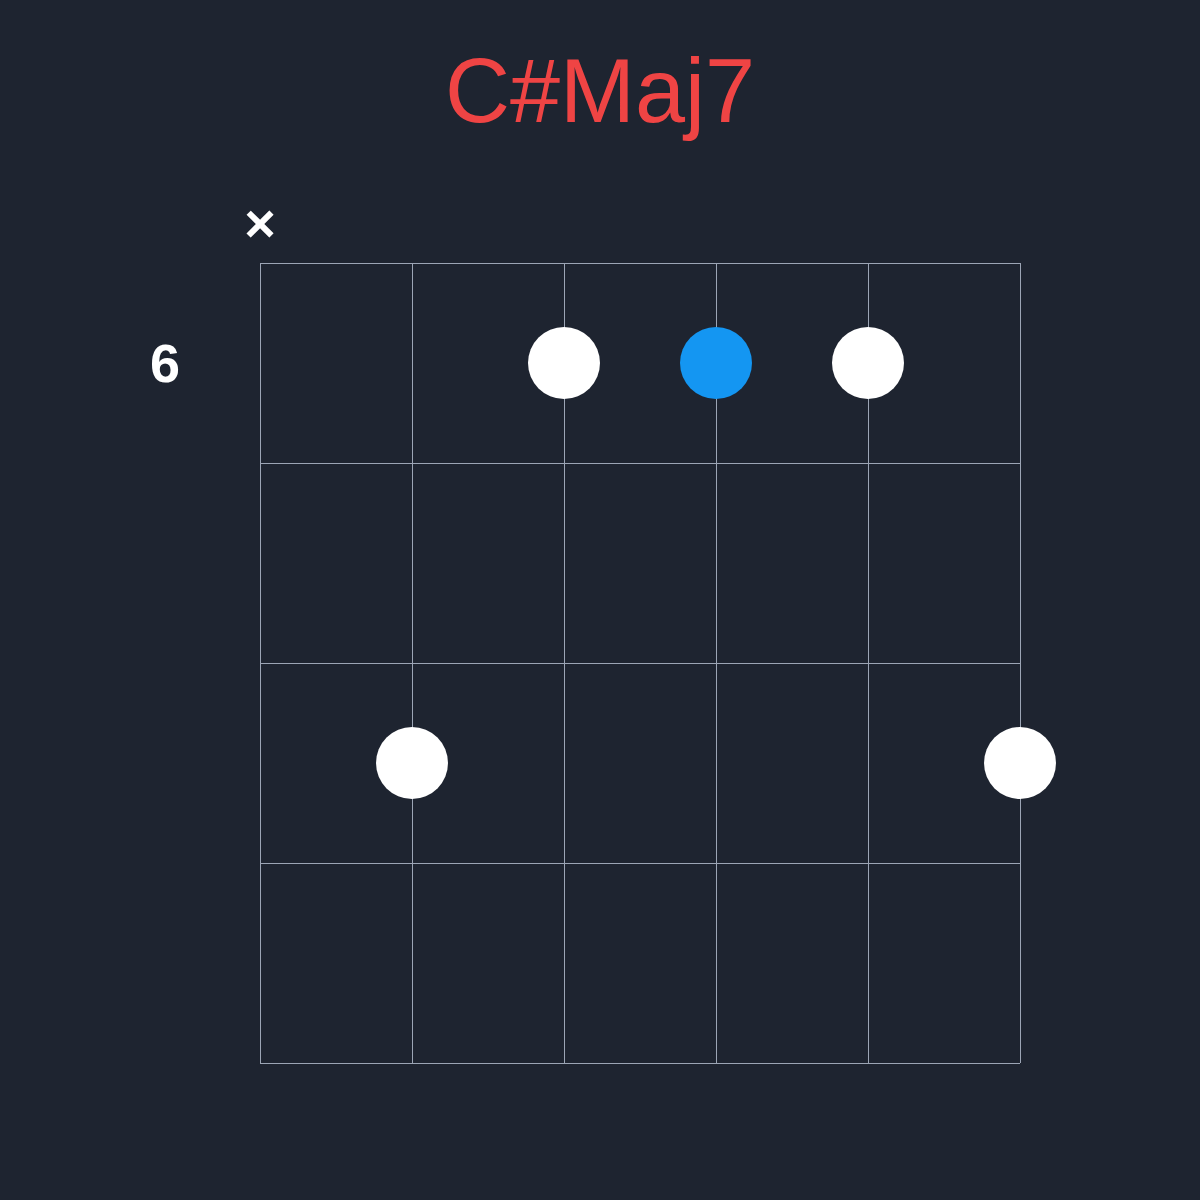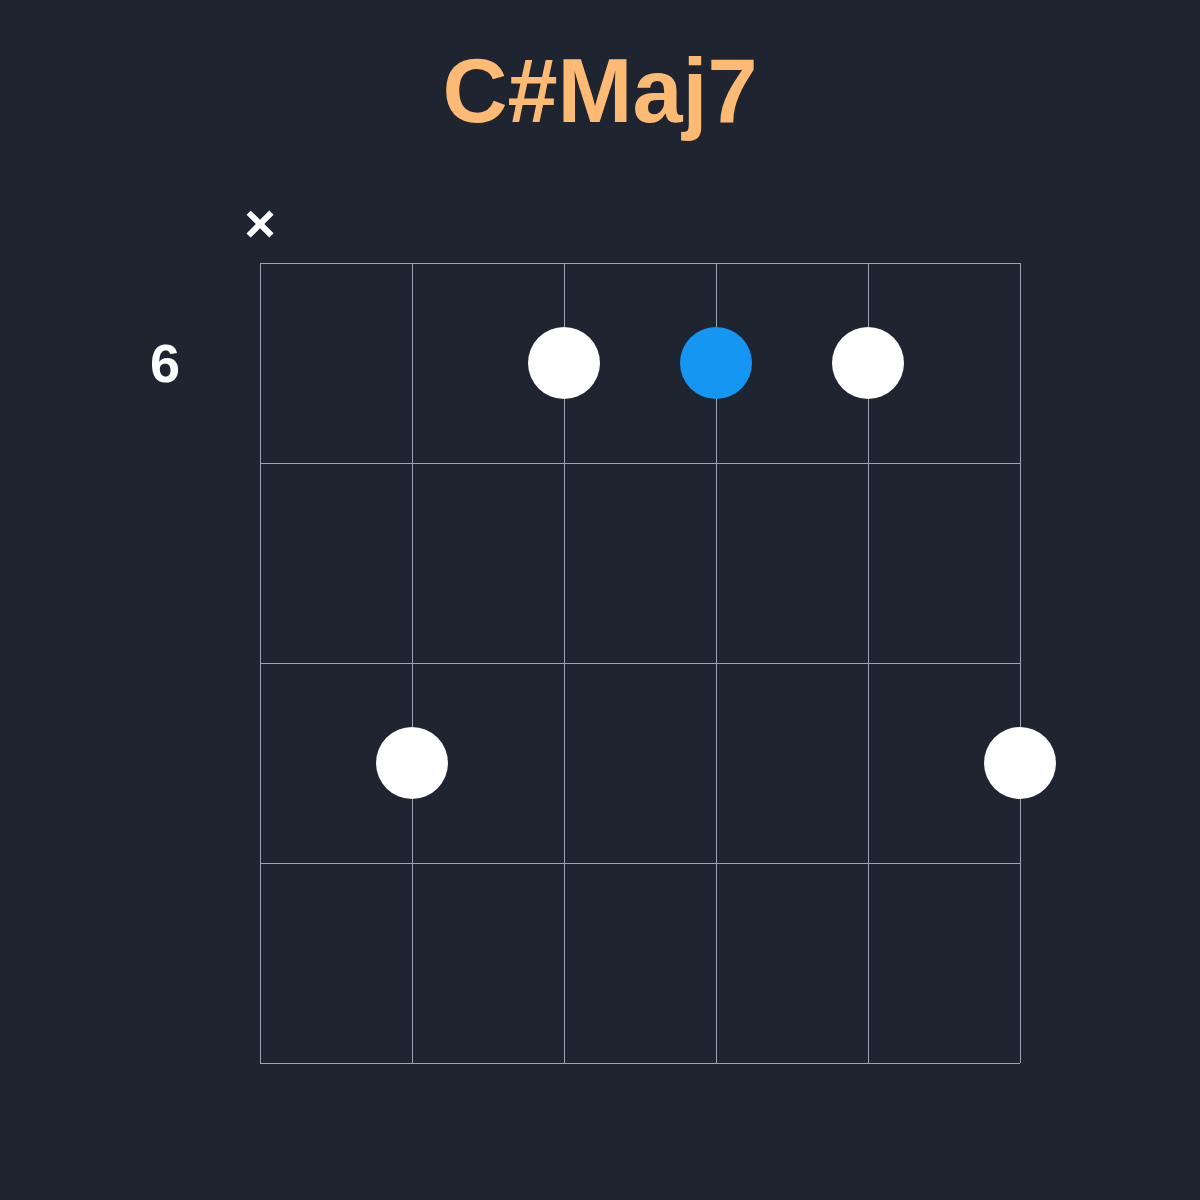--- a/index.html
+++ b/index.html
@@ -7,23 +7,23 @@
       width: 1200px;
       height: 1200px;
       background: #1e2430;
       font-family: -apple-system, BlinkMacSystemFont, "Segoe UI", Arial, sans-serif;
       display: flex;
       flex-direction: column;
       align-items: center;
       overflow: hidden;
     }
     .chord-title {
-      color: #fdba74;
+      color: #ef4444;
       font-size: 90px;
-      font-weight: 700;
+      font-weight: 400;
       margin-top: 40px;
       margin-bottom: 50px;
       text-align: center;
     }
     .diagram-wrap {
       position: relative;
       width: 900px;
       height: 900px;
     }
     .fret-label {

